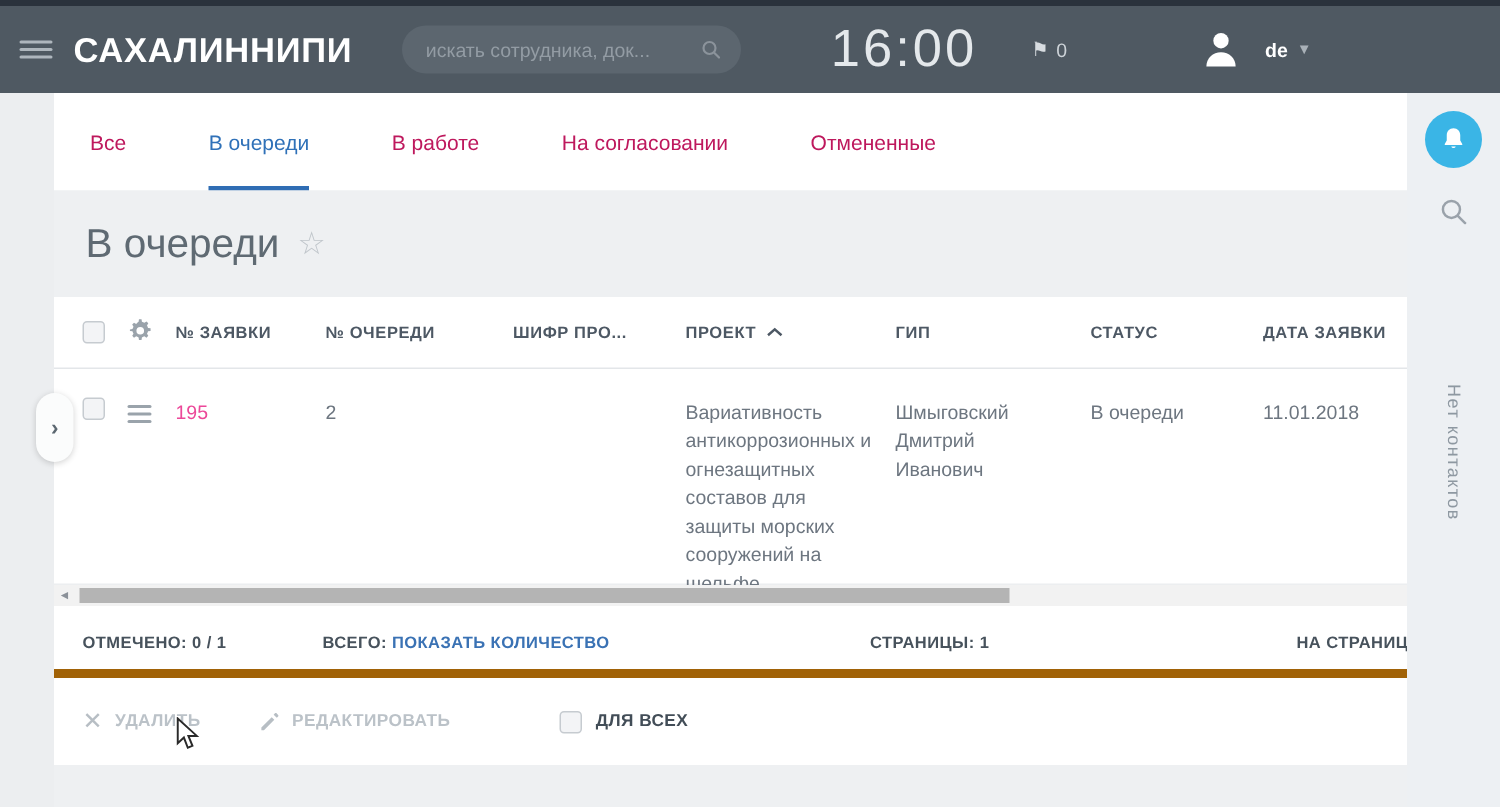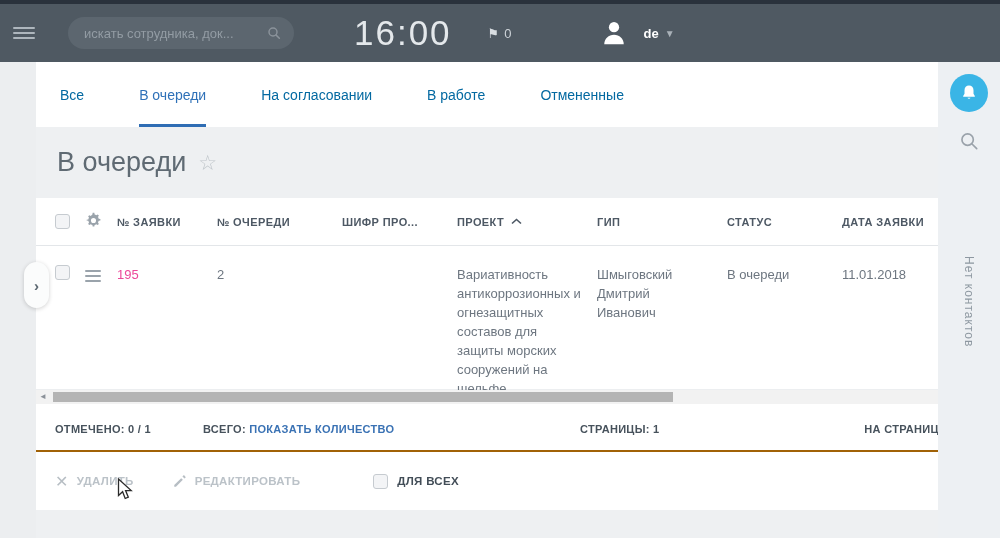--- a/index.html
+++ b/index.html
@@ -33,21 +33,21 @@
     justify-content:center; color:#5b6770; font-size:15px; font-weight:bold; cursor:pointer; z-index:5; }
   .content { width:902px; display:flex; flex-direction:column; background:#eef0f2; overflow:hidden; }
   .rightbar { width:62px; background:#edf0f3; display:flex; flex-direction:column; align-items:center; }
   .bell-btn { margin-top:12px; width:38px; height:38px; border-radius:50%; background:#3ab5e6;
     display:flex; align-items:center; justify-content:center; cursor:pointer; }
   .side-search { margin-top:18px; cursor:pointer; }
   .no-contacts { margin-top:104px; writing-mode:vertical-rl; color:#8e98a1; font-size:12px; letter-spacing:1px; }
 
   
   .tabs { height:65px; background:#ffffff; display:flex; align-items:stretch; padding-left:24px; }
-  .tab { display:flex; align-items:center; margin-right:55px; font-size:14px; color:#0369a1;
+  .tab { display:flex; align-items:center; margin-right:55px; font-size:14px; color:#be185d;
     cursor:pointer; border-bottom:3px solid transparent; padding-top:3px; }
   .tab.active { color:#2f71b8; border-bottom-color:#2f6db4; }
 
   
   .title-row { height:71px; background:#eef0f2; display:flex; align-items:center; padding-left:21px; }
   .page-title { font-size:27px; font-weight:300; color:#5f6a73; }
   .fav-star { font-size:21px; color:#c0c6cb; margin-left:12px; cursor:pointer; }
 
   
   .grid { display:grid; grid-template-columns:30px 32px 100px 125px 115px 140px 130px 115px 1fr;
@@ -63,25 +63,25 @@
   .trow > div { padding-top:19px; padding-right:16px; }
   .cell-link { color:#ec4899; cursor:pointer; }
   .rowmenu span { display:block; width:16px; height:2px; background:#9aa3ab; margin:3px 0; border-radius:1px; }
 
   
   .hscroll { height:14px; background:#f2f2f2; position:relative; }
   .hs-arrow { position:absolute; left:3px; top:2px; font-size:8px; color:#8b9199; cursor:pointer; }
   .hs-thumb { position:absolute; left:17px; top:2px; width:620px; height:10px; background:#b4b4b4; cursor:pointer; }
 
   
-  .finfo { height:48px; background:#ffffff; border-bottom:2px solid #a16207; position:relative;
+  .finfo { height:48px; background:#ffffff; border-bottom:6px solid #a16207; position:relative;
     font-size:11px; font-weight:bold; color:#47525c; letter-spacing:0.3px; overflow:hidden; }
   .finfo > div { position:absolute; top:19px; white-space:nowrap; }
   .fi-marked { left:19px; }
-  .fi-total { left:152px;padding-left:15px; }
+  .fi-total { left:164px;padding-left:15px; }
   .fi-pages { left:544px; }
   .fi-perpage { right:-8px; }
   .link-blue { color:#3a72b4; cursor:pointer; }
 
   
   .actions { height:58px; background:#ffffff; display:flex; align-items:center; }
   .act-btn { display:flex; align-items:center; font-size:11.5px; font-weight:bold; letter-spacing:0.3px;
     color:#bbc2c8; cursor:default; }
   .act-del { margin-left:19px; }
   .act-edit { margin-left:38px; }
@@ -98,20 +98,21 @@
 </head>
 <body>
 
 <div class="topbar"></div>
 <div class="header">
   <div class="burger">
     <span></span>
       <span></span>
       <span></span>
   </div>
+  <div class="app-title">САХАЛИННИПИ</div>
   <div class="search-pill">
     <input type="text" placeholder="искать сотрудника, док..." style="">
     <svg width="16" height="16" viewBox="0 0 24 24" fill="none" stroke="#8b939b" stroke-width="2.2" stroke-linecap="round">
       <circle cx="10.5" cy="10.5" r="6"></circle>
         <line x1="15.2" y1="15.2" x2="20" y2="20"></line>
     </svg>
   </div>
   <div class="clock">16:00</div>
   <div class="flag-wrap">
     <span class="flag-glyph">⚑</span>
@@ -130,22 +131,22 @@
 <div class="main">
   <div class="gutter">
     <div class="expander">›</div>
   </div>
 
   <div class="content">
 
     <div class="tabs">
       <div class="tab">Все</div>
       <div class="tab active">В очереди</div>
+      <div class="tab">В работе</div>
       <div class="tab">На согласовании</div>
-      <div class="tab">В работе</div>
       <div class="tab">Отмененные</div>
     </div>
 
     <div class="title-row">
       <div class="page-title">В очереди</div>
       <div class="fav-star">☆</div>
     </div>
 
     <div class="grid thead">
       <div>

